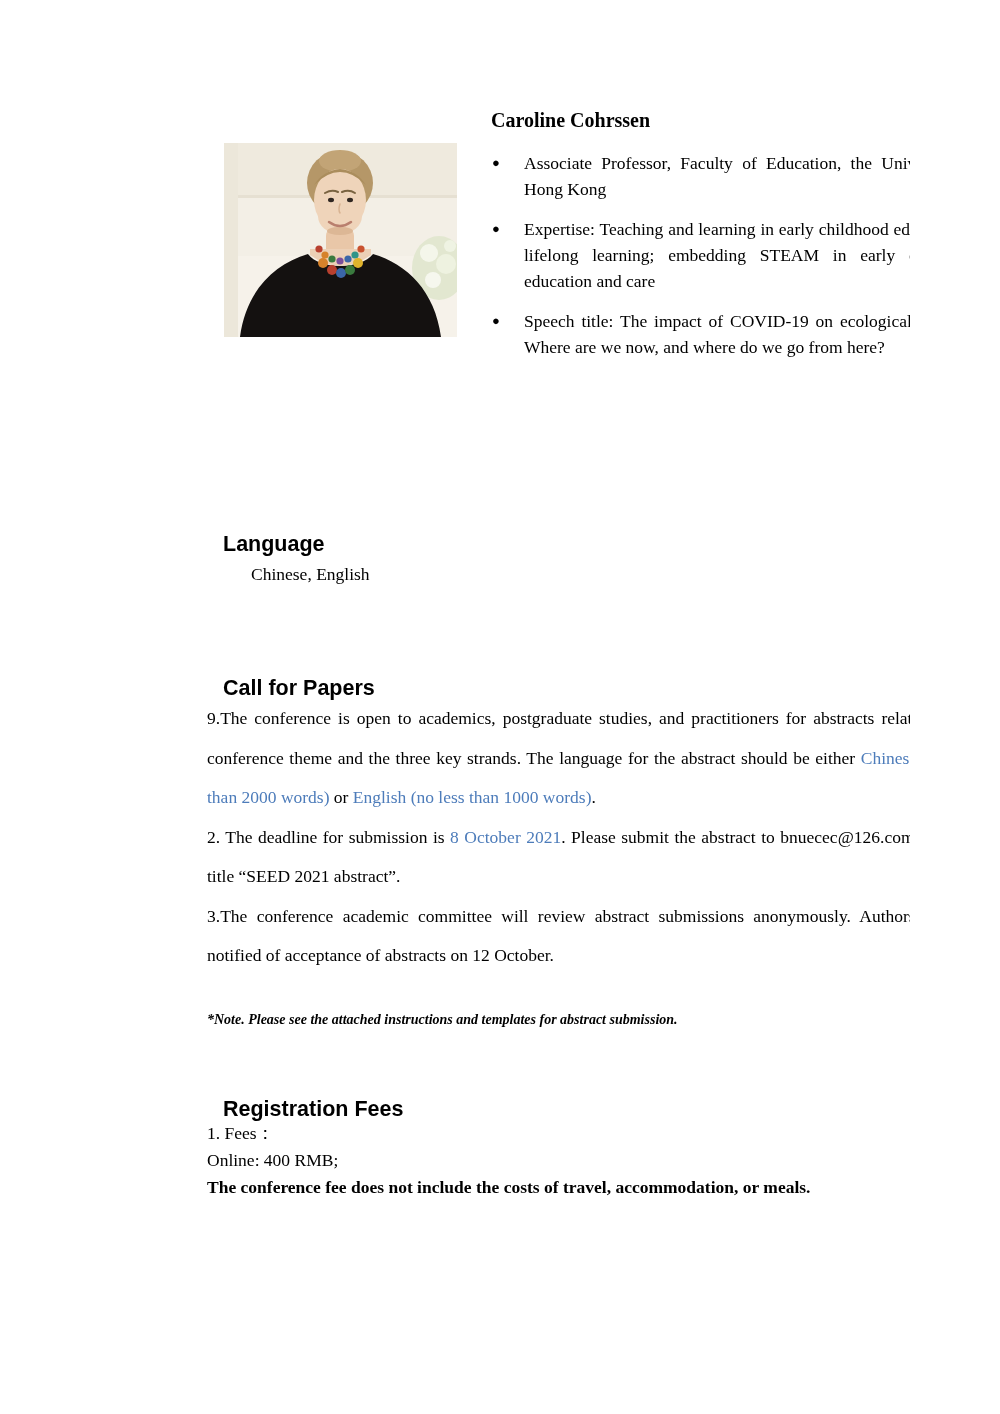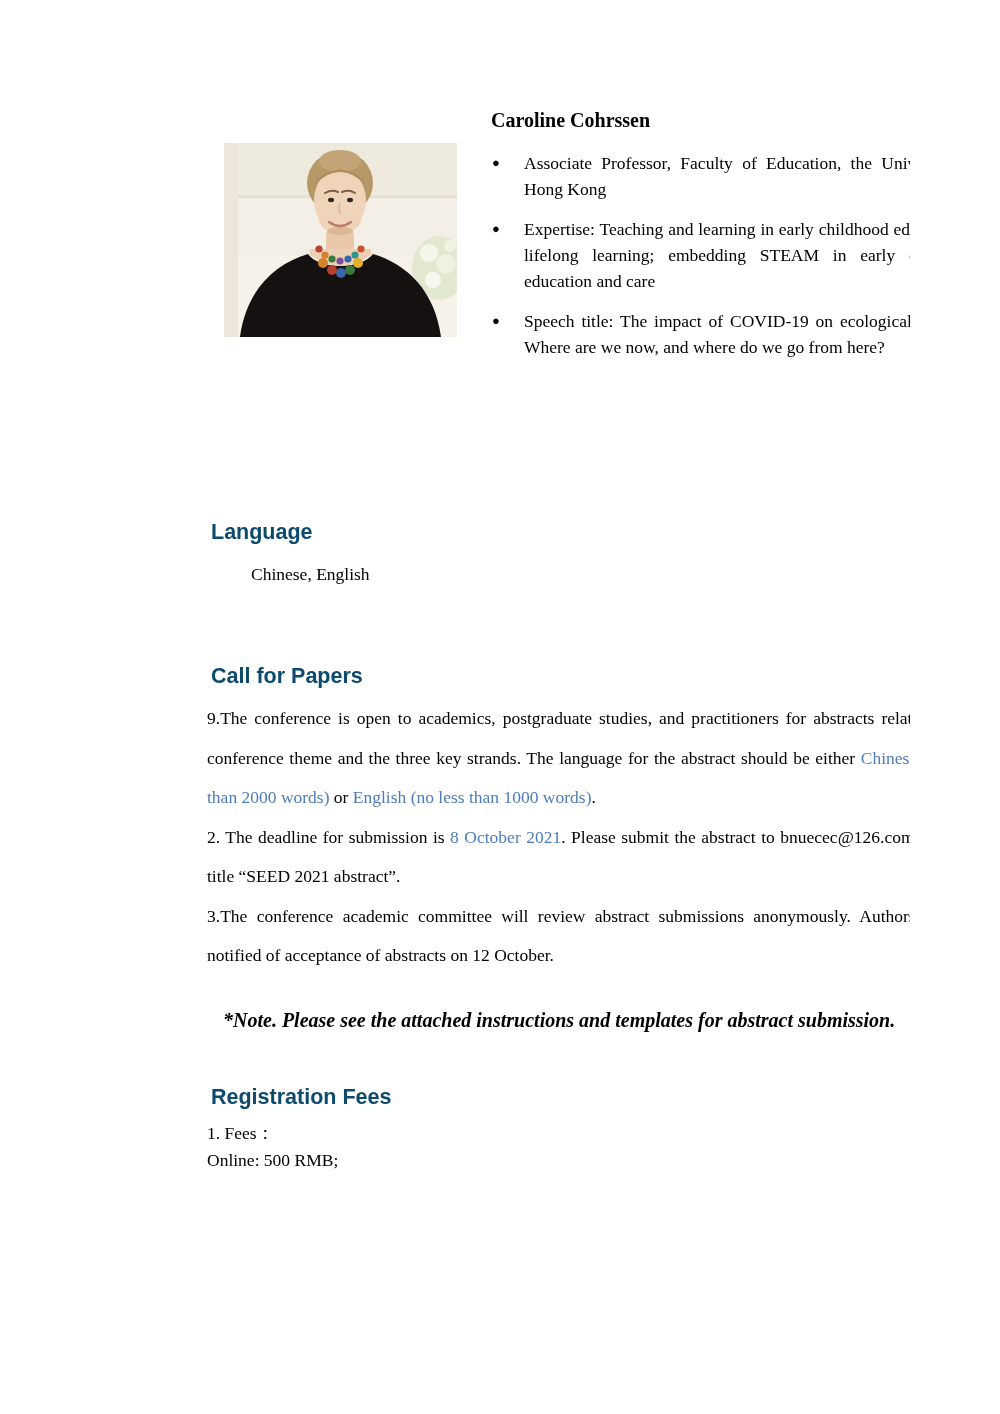--- a/index.html
+++ b/index.html
@@ -54,26 +54,26 @@
     position: absolute;
     left: 1px; top: 0;
     font-size: 13px;
     line-height: 26px;
   }
 
   
   .sec-heading {
     position: absolute;
     left: 117px;
-    margin: 4px;
+    margin: 16px;
     font-family: "Liberation Sans", sans-serif;
     font-size: 21.5px;
     font-weight: bold;
     line-height: 28px;
-    color: #0c4a6e;
+    color: #000000;
   }
   .h-language { top: 514px; }
   .h-cfp      { top: 658px; }
   .h-reg      { top: 1079px; }
 
   
   .language-body {
     position: absolute;
     left: 117px; top: 561px;
     font-size: 17.5px;
@@ -87,23 +87,23 @@
     font-size: 17.5px;
     line-height: 39.5px;
     text-align: justify;
     text-justify: inter-word;
   }
   .cfp-body p { margin: 0; }
   .cfp-body .accent { color: var(--accent); }
 
   .note-line {
     position: absolute;
-    left: 133px; top: 1008px;
+    left: 117px; top: 1008px;
     width: 771px;
-    font-size: 20px;
+    font-size: 14px;
     font-weight: bold;
     font-style: italic;
     line-height: 24px;
   }
 
   .reg-body {
     position: absolute;
     left: 117px; top: 1120px;
     width: 771px;
     font-size: 17.5px;
@@ -198,16 +198,17 @@
     <p><span>9.The conference is open to academics, postgraduate studies, and practitioners for abstracts related to the conference theme and the three key strands. The language for the abstract should be either </span><span class="accent">Chinese (no less than 2000 words)</span><span> or </span><span class="accent">English (no less than 1000 words)</span><span>.</span></p>
     <p><span>2. The deadline for submission is </span><span class="accent">8 October 2021</span><span>. Please submit the abstract to bnuecec@126.com with the title “SEED 2021 abstract”.</span></p>
     <p><span>3.The conference academic committee will review abstract submissions anonymously. Authors will be notified of acceptance of abstracts on 12 October.</span></p>
   </div>
 
   <div class="note-line">*Note. Please see the attached instructions and templates for abstract submission.</div>
 
   <h1 class="sec-heading h-reg">Registration Fees</h1>
   <div class="reg-body">
     <p class="fee-line">1. Fees：</p>
-    <p class="fee-line">Online: 500 RMB;</p>
+    <p class="fee-line">Online: 400 RMB;</p>
+    <p class="fee-bold">The conference fee does not include the costs of travel, accommodation, or meals.</p>
   </div>
 
 </div>
 
 </body></html>

